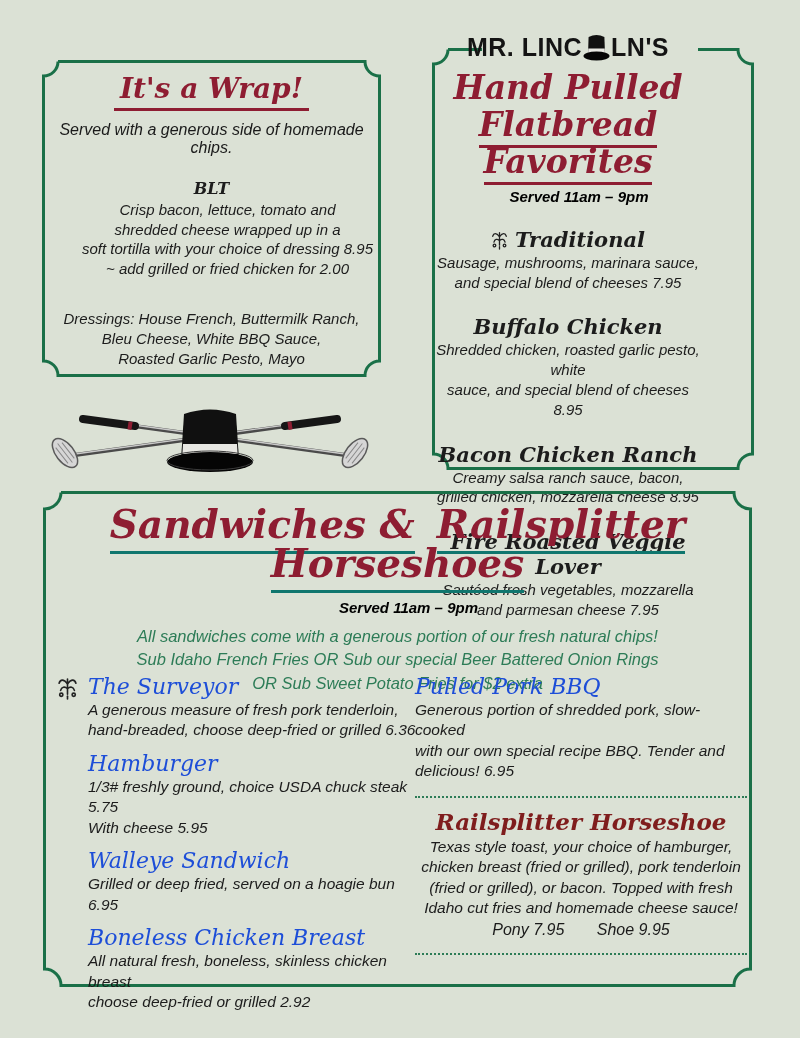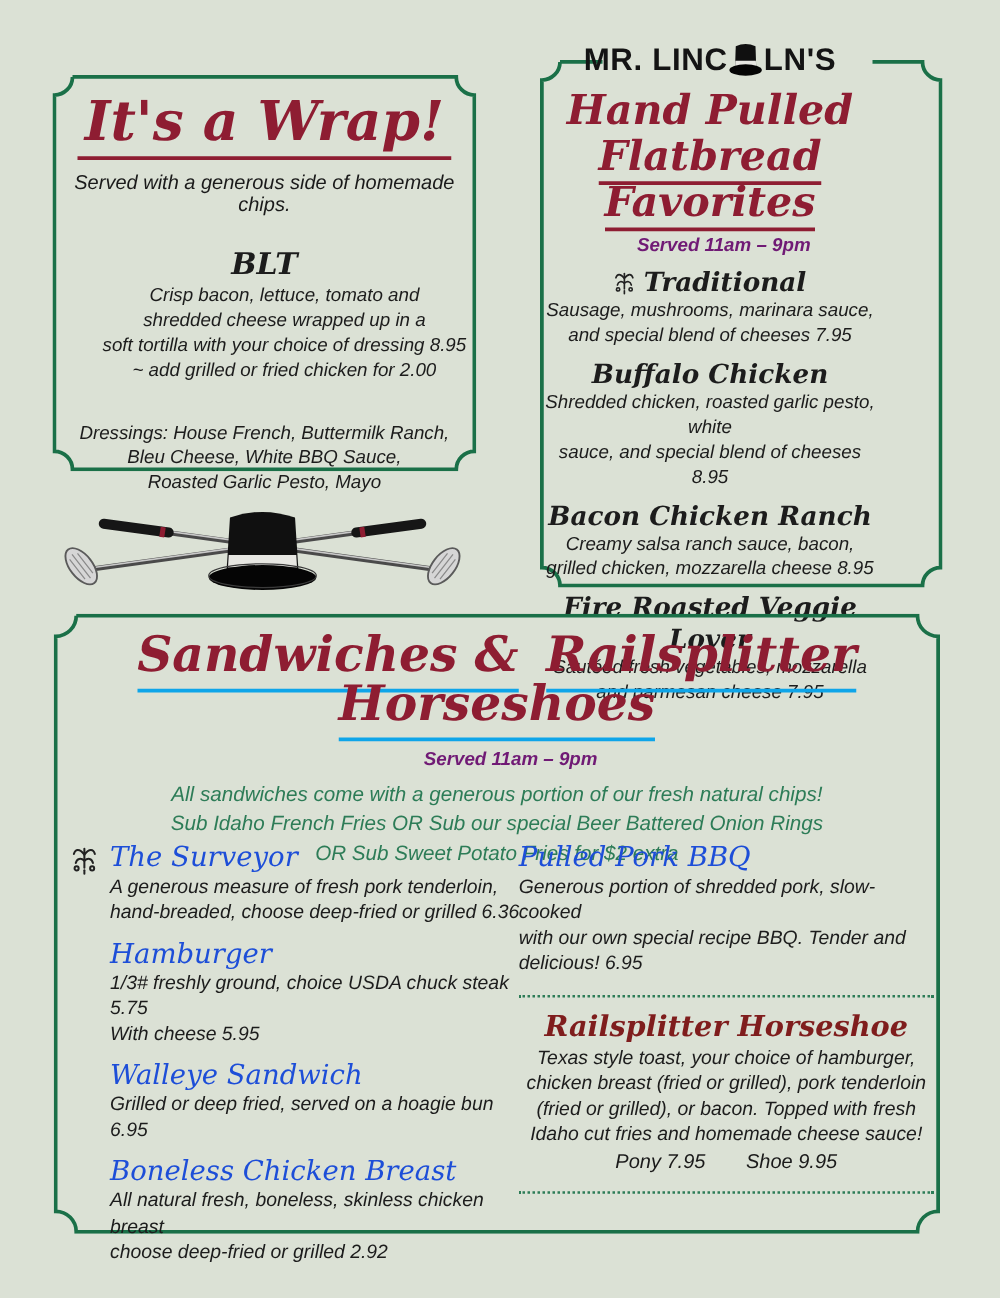--- a/index.html
+++ b/index.html
@@ -19,48 +19,48 @@
 
   .box-wrap{left:42px;top:60px;width:339px;height:317px;}
   .box-flat{left:432px;top:48px;width:272px;height:422px;}
   .box-sand{left:43px;top:491px;width:709px;height:496px;}
 
   
   .script{font-family:"DejaVu Serif", serif;font-style:italic;}
   .red{color:#8e1d32;}
   .body-txt{font-style:italic;font-size:15px;line-height:1.32;color:#1c1c1c;}
   .pre{white-space:pre-line;}
-  .served{font-style:italic;font-weight:bold;font-size:15px;color:#701a75;margin-left:22px;}
+  .served{font-style:italic;font-weight:bold;font-size:15px;color:#000000;margin-left:22px;}
 
   
   .box-wrap .content{position:relative;text-align:center;padding-top:14px;}
-  .wrap-title{font-size:44px;font-weight:bold;display:inline-block;
+  .wrap-title{font-size:28px;font-weight:bold;display:inline-block;
     border-bottom:3px solid #8e1d32;padding:0 6px 3px 6px;line-height:1.1;text-align:center;}
   .wrap-sub{margin-top:10px;font-style:italic;font-size:16px;}
-  .wrap-item-name{margin-top:22px;font-size:24px;font-weight:bold;color:#1c1c1c;}
+  .wrap-item-name{margin-top:22px;font-size:16px;font-weight:bold;color:#1c1c1c;}
   .wrap-item-desc{margin-top:2px;padding-left:32px;}
   .wrap-dressings{margin-top:30px;}
 
   
   .brand{position:absolute;left:0;top:-18px;width:100%;text-align:center;
     font-weight:bold;font-size:25px;letter-spacing:.5px;color:#141414;white-space:nowrap;}
   .brand .hat-inline{vertical-align:-5px;margin:0 1px;}
   .box-flat .content{position:relative;text-align:center;padding-top:22px;}
   .flat-title{font-size:33px;font-weight:bold;line-height:1.12;}
   .flat-title .uline{border-bottom:3px solid #8e1d32;padding-bottom:1px;}
   .flat-served{margin-top:7px;}
-  .flat-item{margin-top:8px;}
+  .flat-item{margin-top:22px;}
   .flat-item-name{font-size:21px;font-weight:bold;color:#1c1c1c;}
   .flat-item-name .fleuron{margin-right:7px;vertical-align:-4px;}
   .flat-item-desc{margin-top:1px;}
 
   
   .box-sand .content{position:relative;text-align:center;padding-top:14px;height:100%;}
   .sand-title{font-size:39px;font-weight:bold;line-height:1;}
-  .sand-title .uline{border-bottom:3px solid #0ea5e9;padding-bottom:4px;}
+  .sand-title .uline{border-bottom:3px solid #0f766e;padding-bottom:4px;}
   .sand-title .gap{display:inline-block;width:22px;}
   .sand-served{margin-top:16px;}
   .sand-note{margin-top:9px;font-style:italic;font-size:16.5px;line-height:1.42;color:#2d7c57;}
 
   .col{position:absolute;text-align:left;}
   .col-left{left:45px;top:183px;width:335px;}
   .col-right{left:372px;top:183px;width:332px;}
   .menu-item{margin-bottom:10px;position:relative;}
   .menu-item-name{font-size:22px;font-weight:normal;color:#1d4ed8;}
   .menu-item-desc{margin-top:1px;font-size:15.5px;}

